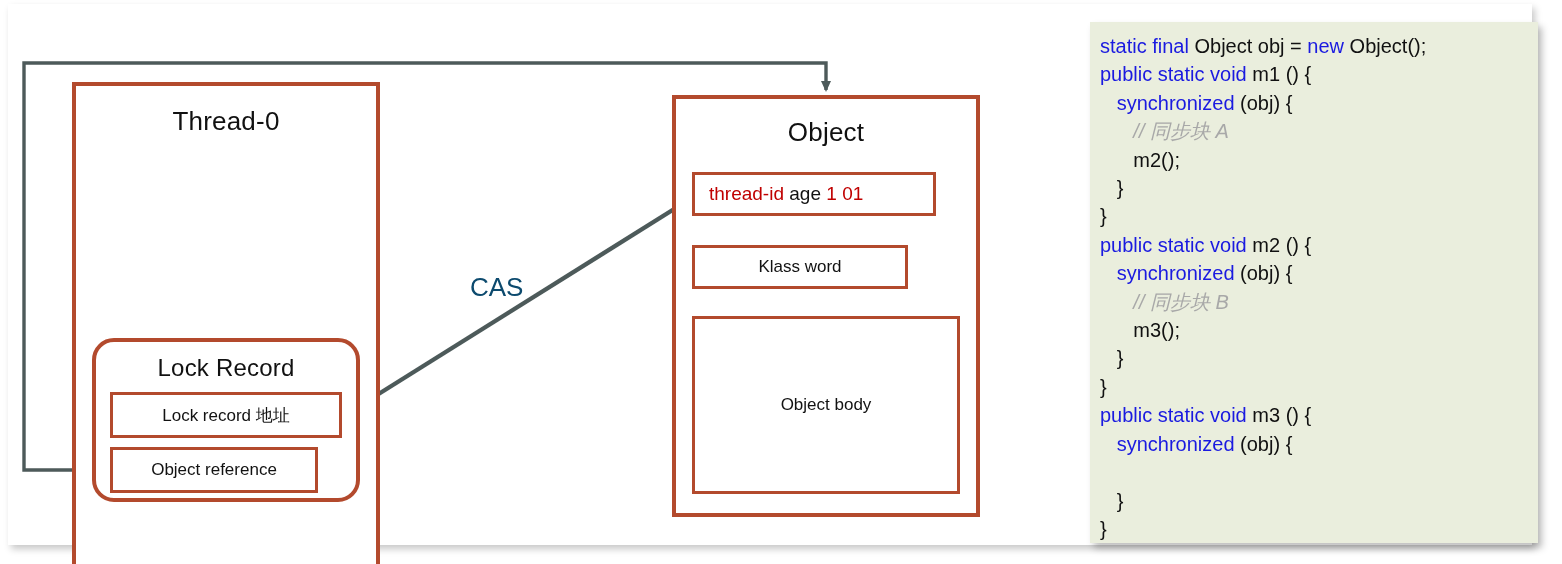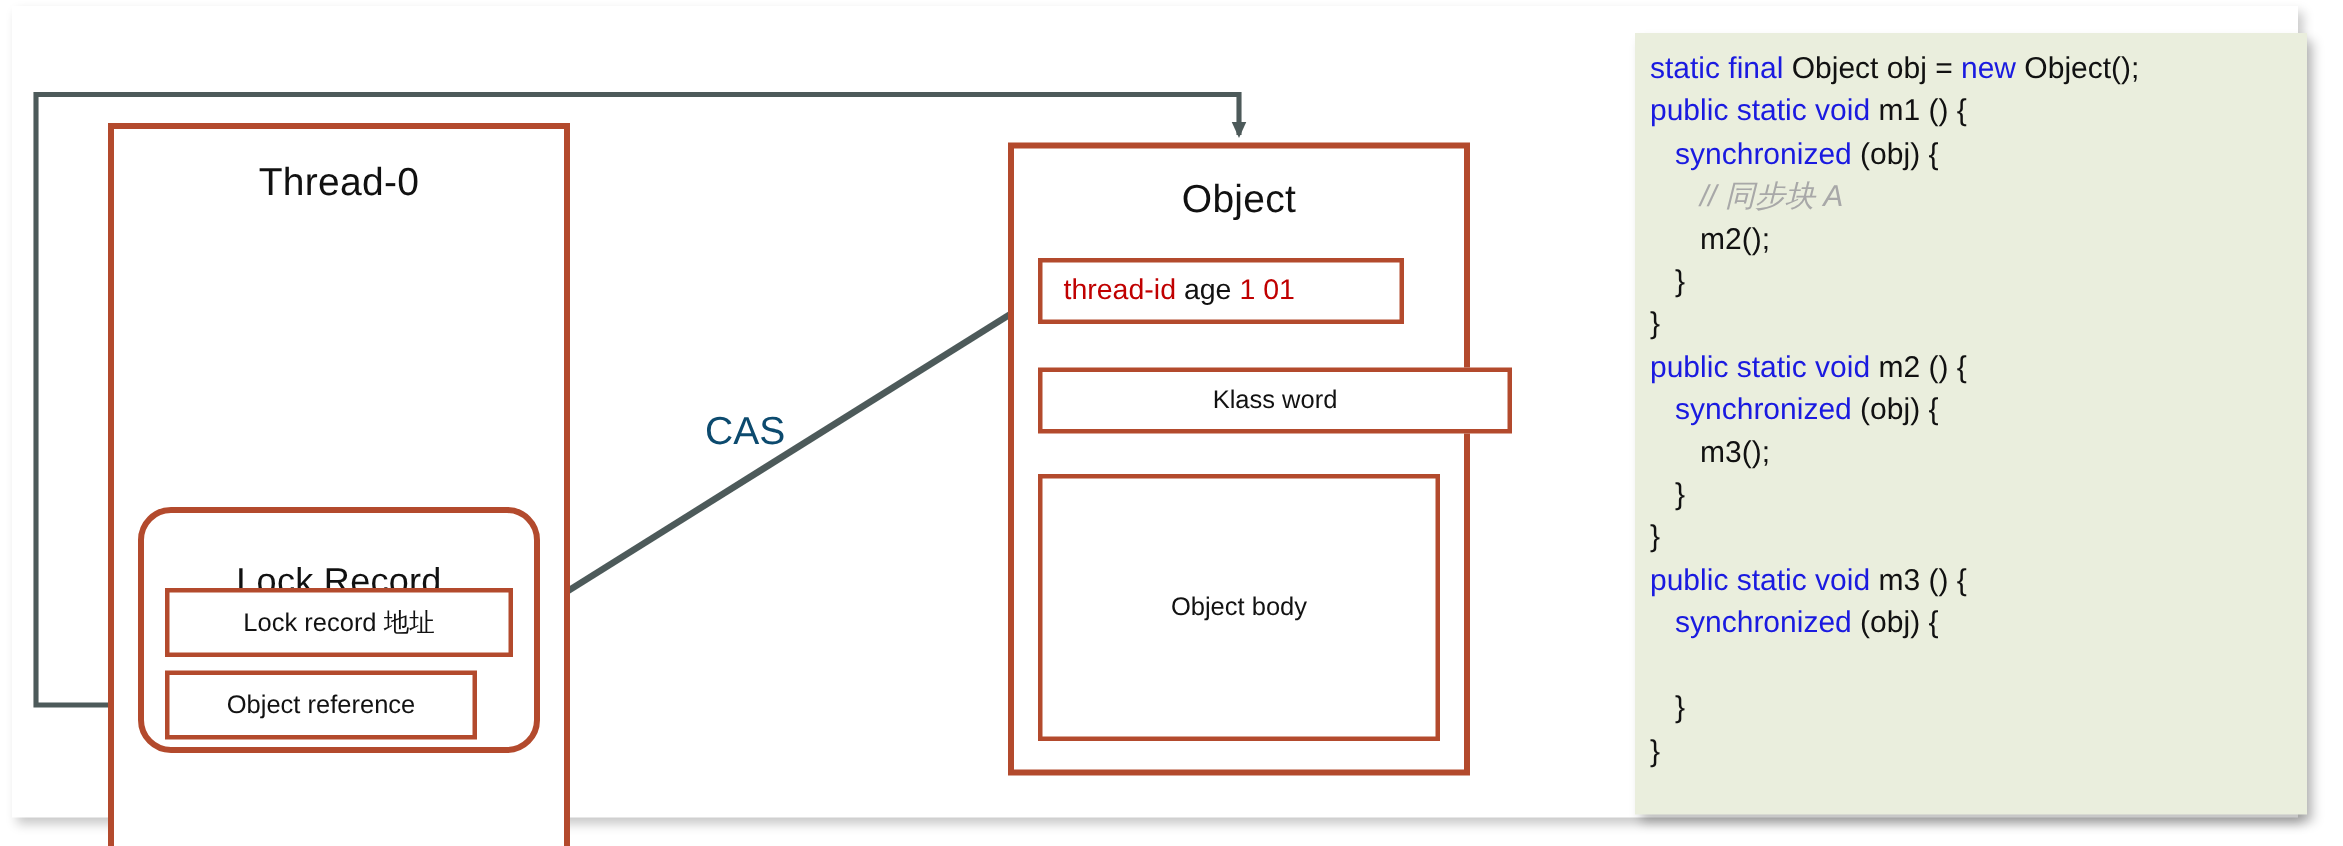--- a/index.html
+++ b/index.html
@@ -76,62 +76,63 @@
     <polyline points="110,470 24,470 24,63 826,63 826,90" fill="none" stroke="#4d5a5a" stroke-width="3.4" stroke-linejoin="miter" marker-end="url(#ah)"></polyline>
 
     <line x1="345" y1="415" x2="695" y2="196" stroke="#4d5a5a" stroke-width="4.4" marker-start="url(#ah2)" marker-end="url(#ah)"></line>
   </svg>
 
   <div class="rbox" style="left:72px;top:82px;width:308px;height:540px;text-decoration:underline;">
     <div class="box-title" style="top:20px;">Thread-0</div>
   </div>
 
   <div class="rbox rounded" style="left:92px;top:338px;width:268px;height:164px;">
-    <div class="box-title" style="top:12px;font-size:24px;margin-top:20px;">Lock Record</div>
+    <div class="box-title" style="top:12px;font-size:24px;">Lock Record</div>
   </div>
 
   <div class="rbox thin" style="left:110px;top:392px;width:232px;height:46px;padding-left:24px;">
     <div class="row-label">Lock record 地址</div>
   </div>
 
   <div class="rbox thin" style="left:110px;top:447px;width:208px;height:46px;">
     <div class="row-label">Object reference</div>
   </div>
 
   <div class="rbox" style="left:672px;top:95px;width:308px;height:422px;padding-left:19px;">
     <div class="box-title" style="top:18px;">Object</div>
   </div>
 
   <div class="rbox thin" style="left:692px;top:172px;width:244px;height:44px;">
     <div class="hdr-row">
       <span class="red-tok">thread-id</span><span class="blk-tok"> </span><span class="blk-tok">age</span><span class="blk-tok"> </span><span class="red-tok">1</span><span class="red-tok"> </span><span class="red-tok">01</span>
     </div>
   </div>
 
-  <div class="rbox thin" style="left:692px;top:245px;width:316px;height:44px;">
+  <div class="rbox thin" style="left:692px;top:245px;width:216px;height:44px;">
     <div class="row-label">Klass word</div>
   </div>
 
   <div class="rbox thin" style="left:692px;top:316px;width:268px;height:178px;">
     <div class="row-label">Object body</div>
   </div>
 
   <div class="cas-label" style="left:470px;top:272px;">CAS</div>
 
   <div class="code-panel">
     <div id="code-body">
         <div class="code-line"><span class="kw">static final </span><span>Object obj = </span><span class="kw">new </span><span>Object();</span></div>
         <div class="code-line"><span class="kw">public static void </span><span>m1 () {</span></div>
         <div class="code-line"><span>   </span><span class="kw">synchronized </span><span>(obj) {</span></div>
         <div class="code-line"><span>      </span><span class="cmt">// 同步块 A</span></div>
         <div class="code-line"><span>      m2();</span></div>
         <div class="code-line"><span>   }</span></div>
         <div class="code-line"><span>}</span></div>
         <div class="code-line"><span class="kw">public static void </span><span>m2 () {</span></div>
         <div class="code-line"><span>   </span><span class="kw">synchronized </span><span>(obj) {</span></div>
+        <div class="code-line"><span>      </span><span class="cmt">// 同步块 B</span></div>
         <div class="code-line"><span>      m3();</span></div>
         <div class="code-line"><span>   }</span></div>
         <div class="code-line"><span>}</span></div>
         <div class="code-line"><span class="kw">public static void </span><span>m3 () {</span></div>
         <div class="code-line"><span>   </span><span class="kw">synchronized </span><span>(obj) {</span></div>
         <div class="code-line">&nbsp;</div>
         <div class="code-line"><span>   }</span></div>
         <div class="code-line"><span>}</span></div>
       </div>
   </div>

